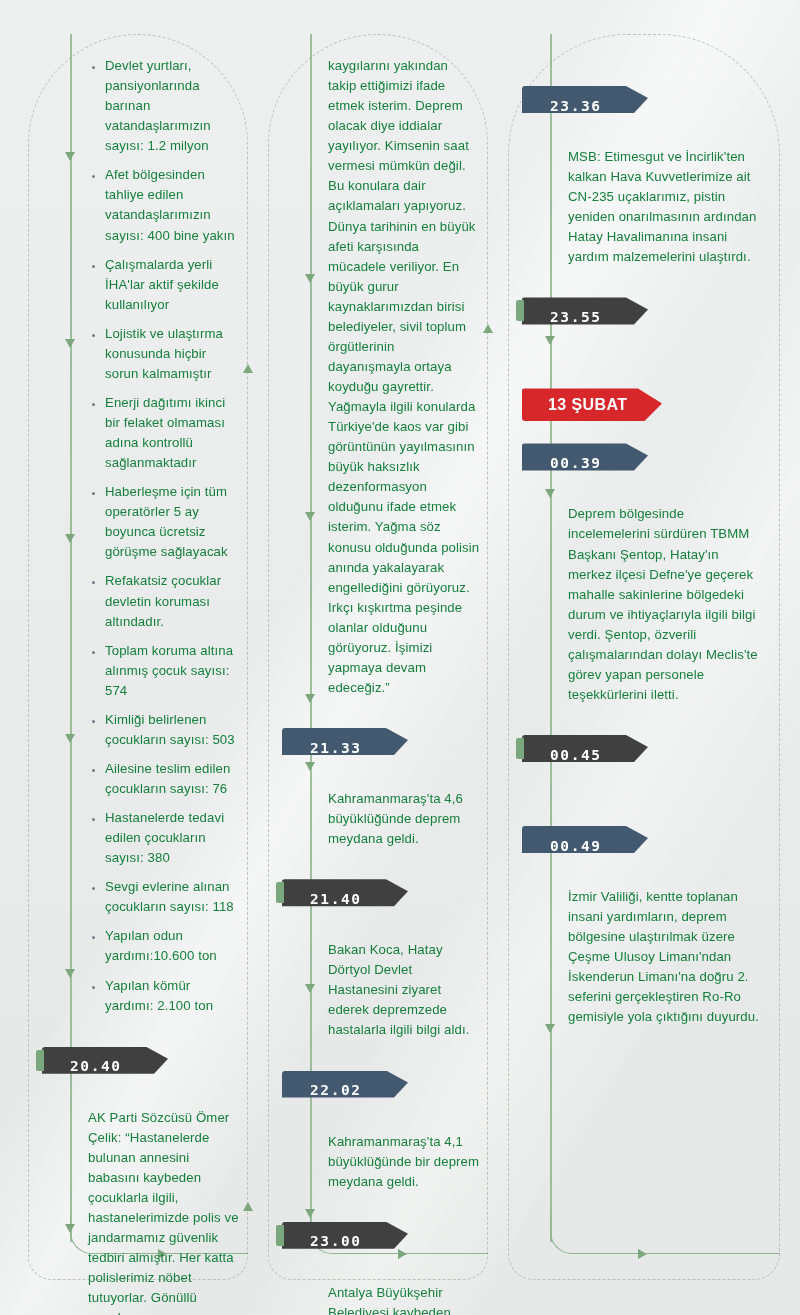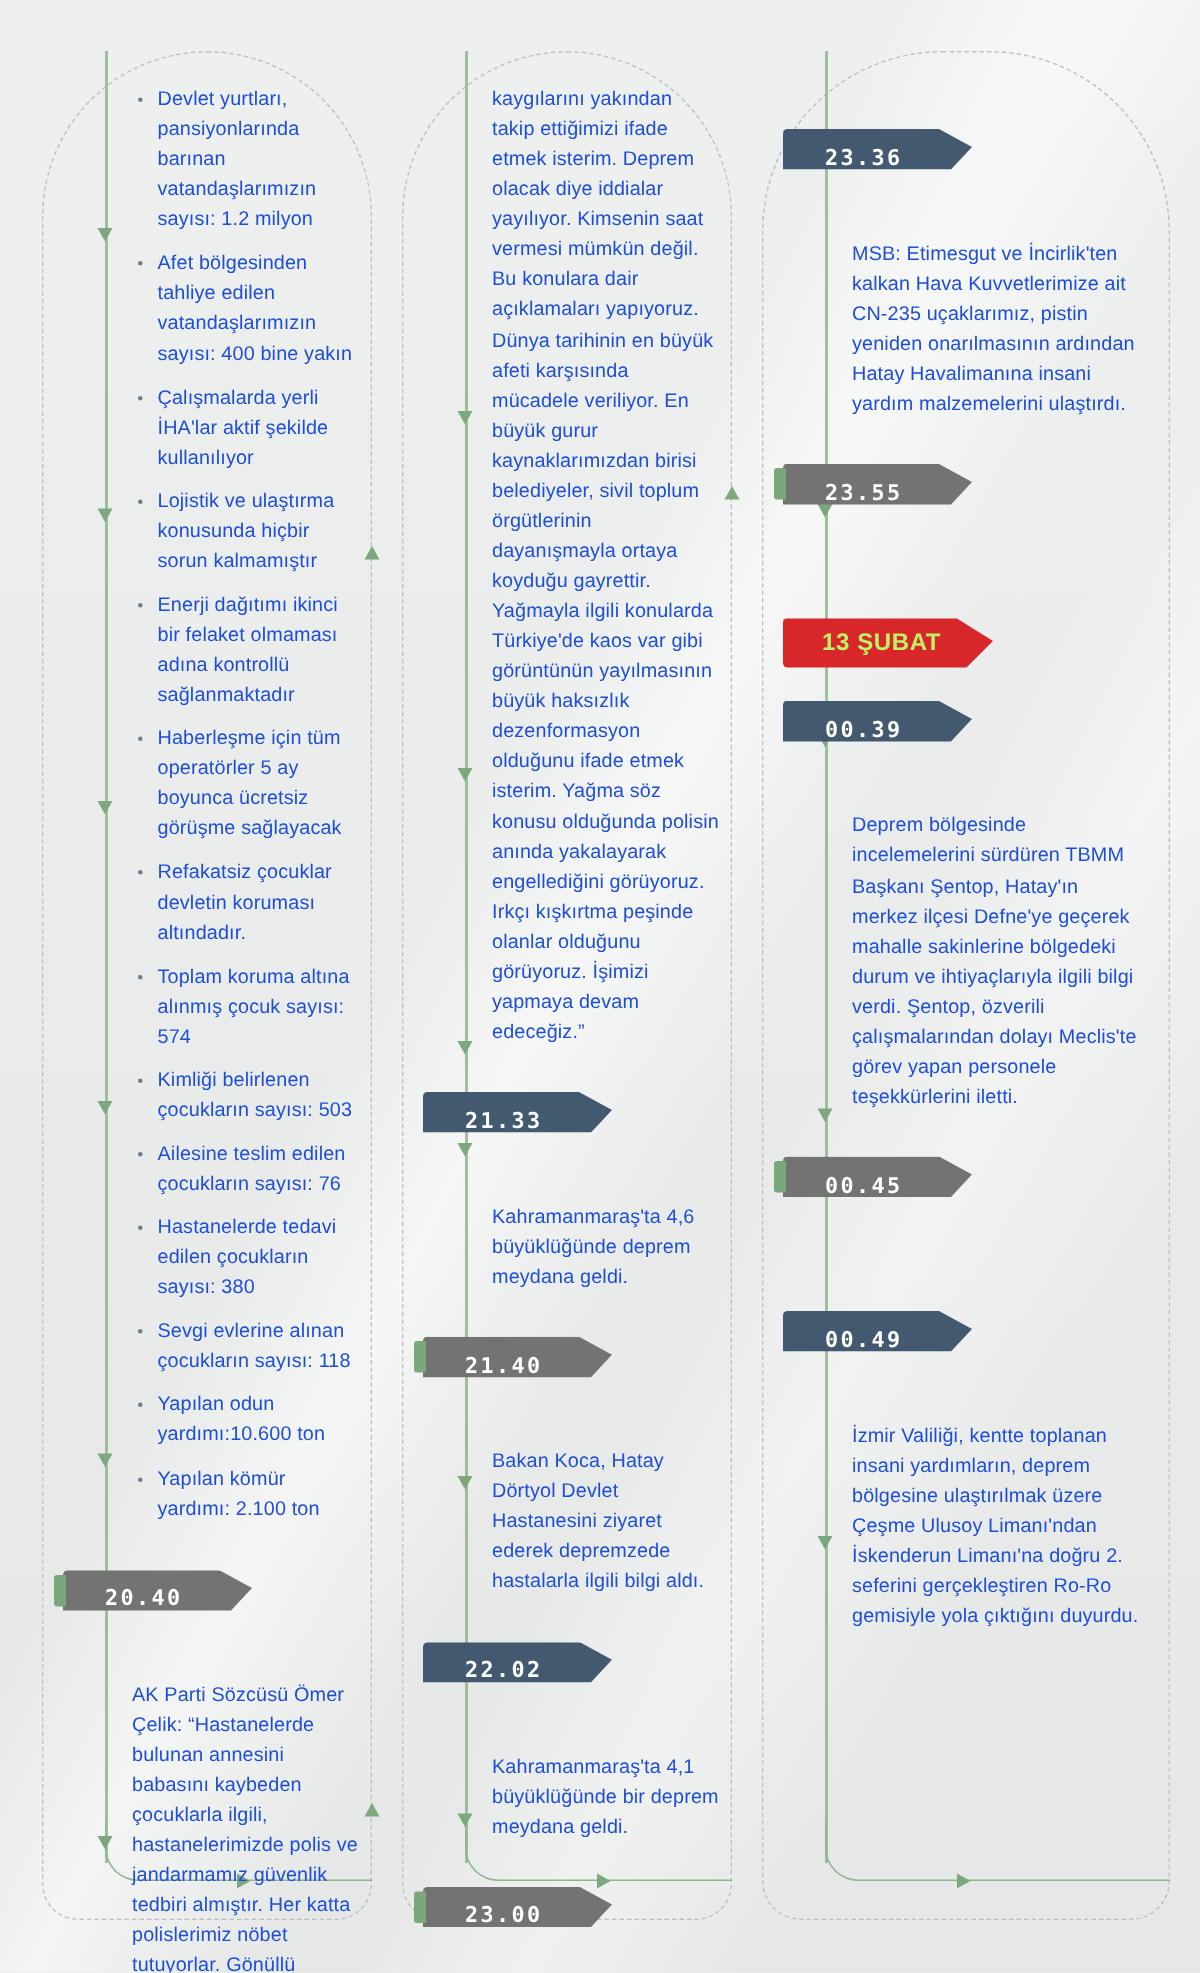--- a/index.html
+++ b/index.html
@@ -89,74 +89,74 @@
   
   .content{
     position:absolute;
     left:60px;top:0;
     width:152px;
   }
   .col-3 .content{width:196px;}
 
   p.para,ul.bullets{
     margin:0;
-    color:#1d4ed8;
+    color:#15803d;
     font-size:13.2px;
     line-height:1.52;
     letter-spacing:.1px;
   }
   ul.bullets{padding-left:17px;}
   ul.bullets li{margin:0 0 9px 0;}
   ul.bullets li::marker{color:#6f7d8c;font-size:11px;}
   p.para{margin-bottom:0;}
   .gap-m{height:22px;}
   .gap-l{height:30px;}
 
   
   .badge-wrap{
     position:relative;
-    margin:0 0 12px -46px;
+    margin:0 0 0 -46px;
     width:126px;
     height:39px;
   }
   .badge{
     position:absolute;left:0;top:0;
     width:100%;height:100%;
     display:flex;align-items:center;
     padding-left:28px;
     box-sizing:border-box;
     color:#fff;
     font-family:"DejaVu Sans Mono","Liberation Mono",monospace;
     font-size:14.5px;
     font-weight:bold;
     letter-spacing:1.6px;
     clip-path:polygon(0 0, 104px 0, 126px 12px, 112px 27px, 0 27px);
     border-radius:3px 0 0 3px;
   }
-  .badge.green{background:#737373;}
+  .badge.green{background:#404040;}
   .badge.navy{background:#42596f;}
   .badge-tab{
     position:absolute;
     left:-6px;top:3px;
     width:8px;height:21px;
     border-radius:2px 0 0 2px;
   }
   .badge.green + .badge-tab{background:#7aa87c;}
 
   
   .date-wrap{
     position:relative;
     margin:0 0 0 -46px;
     width:140px;height:33px;
   }
   .date-banner{
     position:absolute;left:0;top:0;
     width:100%;height:100%;
     background:#d8272b;
-    color:#bef264;
+    color:#ffffff;
     display:flex;align-items:center;
     padding-left:26px;
     box-sizing:border-box;
     font-size:16px;font-weight:bold;
     letter-spacing:.4px;
     clip-path:polygon(0 0, 116px 0, 140px 15px, 122px 33px, 0 33px);
     border-radius:3px 0 0 3px;
   }
 </style>
 </head>

